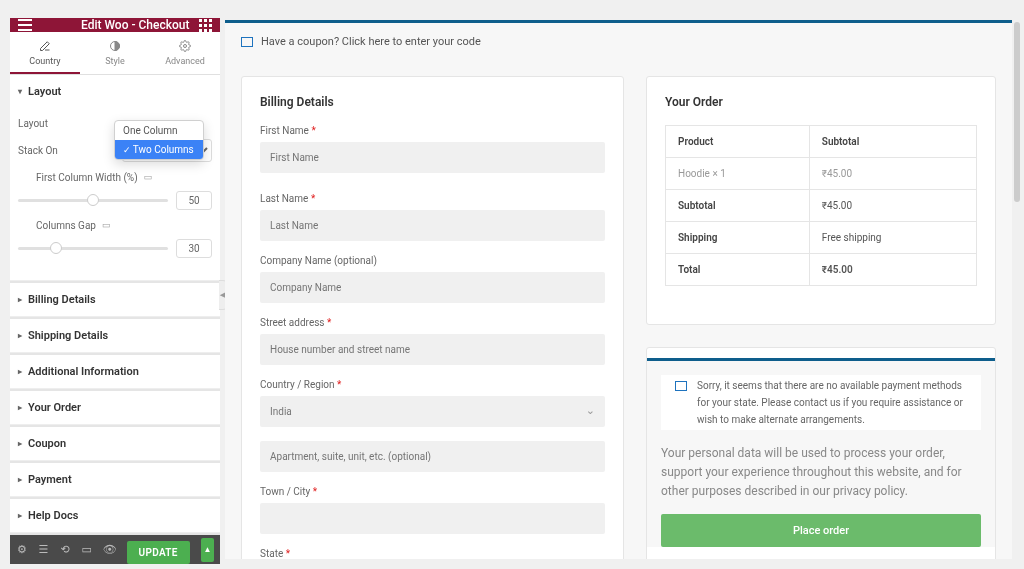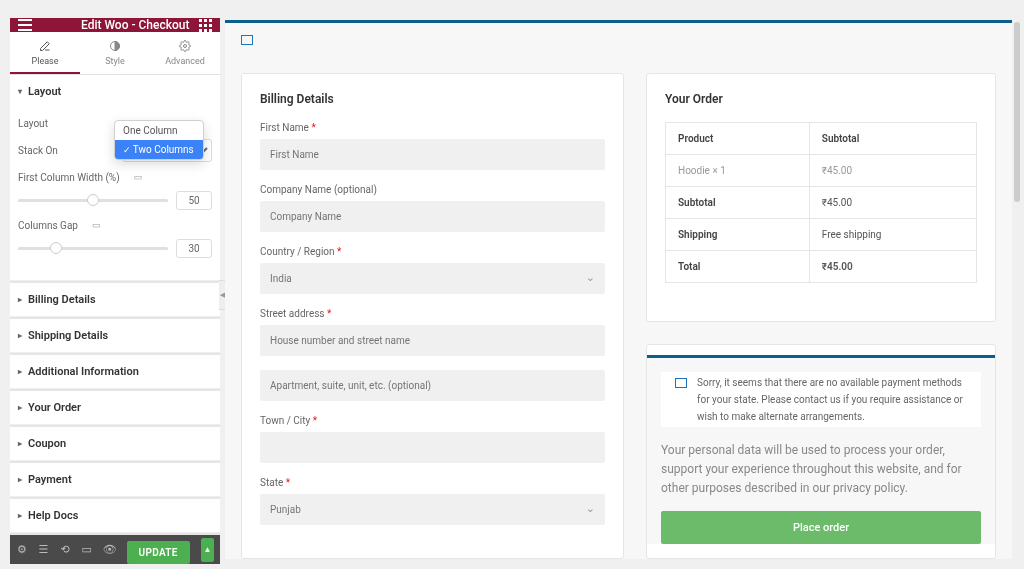--- a/index.html
+++ b/index.html
@@ -28,21 +28,21 @@
 .control-row { display: flex; align-items: center; justify-content: space-between; margin: 10px 0; position: relative; }
 .control-label { font-size: 10px; color: #666; }
 .control-select { border: 1px solid #ddd; border-radius: 3px; font-size: 10px; padding: 4px 20px 4px 8px; background: #fff; color: #666; width: 90px; }
 
 .layout-dropdown { position: absolute; right: 8px; top: 2px; background: #fff; border: 1px solid #d0d0d0; border-radius: 4px; box-shadow: 0 4px 12px rgba(0,0,0,0.15); z-index: 100; min-width: 90px; overflow: hidden; }
 .layout-option { font-size: 10px; padding: 4px 8px; color: #555; cursor: pointer; white-space: nowrap; }
 .layout-option.selected { background: #3b82f6; color: #fff; }
 .layout-option.selected::before { content: "✓ "; font-size: 9px; }
 
 .slider-row { margin: 10px 0; }
-.slider-label { font-size: 10px; color: #666; display: flex; align-items: flex-start; gap: 14px; margin-bottom: 8px; }
+.slider-label { font-size: 10px; color: #666; display: flex; align-items: flex-start; gap: 6px; margin-bottom: 8px; margin-left: 18px; }
 .device-icon { font-size: 9px; color: #999; }
 .slider-wrap { display: flex; align-items: center; gap: 8px; }
 .slider-track { flex: 1; height: 3px; background: #e0e0e0; border-radius: 2px; position: relative; }
 .slider-thumb { position: absolute; width: 12px; height: 12px; border-radius: 50%; background: #fff; border: 1px solid #ccc; top: -5px; transform: translateX(-50%); }
 .slider-input { width: 36px; border: 1px solid #ddd; border-radius: 3px; font-size: 10px; padding: 3px 4px; text-align: center; color: #666; }
 
 .collapser-strip { background: #f2f2f2; height: 8px; border-top: 1px solid #e5e5e5; border-bottom: 1px solid #e5e5e5; }
 
 .sidebar-footer { margin-top: auto; background: #4a4a4a; display: flex; align-items: center; height: 30px; padding: 0 6px; gap: 10px; }
 .footer-icon { color: #bbb; font-size: 11px; cursor: pointer; width: 14px; text-align: center; }
@@ -109,21 +109,21 @@
         <span></span>
         <span></span>
       </div>
   </div>
 
   <div class="tabs">
     <div class="tab active">
       <svg class="tab-icon" viewBox="0 0 24 24" fill="none" stroke="#555" stroke-width="2">
           <path d="M12 20h9M16.5 3.5l4 4L7 21H3v-4L16.5 3.5z"></path>
         </svg>
-      <span>Please</span>
+      <span>Country</span>
     </div>
     <div class="tab">
       <svg class="tab-icon" viewBox="0 0 24 24" fill="none" stroke="#888" stroke-width="2">
           <circle cx="12" cy="12" r="9"></circle>
           <path d="M12 3a9 9 0 010 18z" fill="#888"></path>
         </svg>
       <span>Style</span>
     </div>
     <div class="tab">
       <svg class="tab-icon" viewBox="0 0 24 24" fill="none" stroke="#888" stroke-width="2">
@@ -215,46 +215,51 @@
     <div class="update-caret">▲</div>
   </div>
 </div>
 
 <div class="expand-handle">◀</div>
 
 <div class="canvas">
   <div class="canvas-inner">
     <div class="coupon-bar">
       <span class="coupon-icon"></span>
+      <span>Have a coupon? Click here to enter your code</span>
     </div>
     <div class="checkout-wrap">
       <div class="billing-panel">
         <div class="panel-title">Billing Details</div>
         <div class="form-row">
           <div class="form-col">
             <label class="form-label"><span>First Name</span> <span class="req">*</span></label>
             <input class="form-input" placeholder="First Name" style="">
           </div>
+          <div class="form-col">
+            <label class="form-label"><span>Last Name</span> <span class="req">*</span></label>
+            <input class="form-input" placeholder="Last Name" style="">
+          </div>
         </div>
         <div class="form-row">
             <div class="form-col">
           <label class="form-label">Company Name (optional)</label>
           <input class="form-input" placeholder="Company Name" style="">
         </div>
           </div>
         <div class="form-row">
             <div class="form-col">
+          <label class="form-label"><span>Street address</span> <span class="req">*</span></label>
+          <input class="form-input" placeholder="House number and street name" style="">
+        </div>
+          </div>
+        <div class="form-row">
+            <div class="form-col">
           <label class="form-label"><span>Country / Region</span> <span class="req">*</span></label>
           <div class="select-wrap"><select class="form-select"><option>India</option></select></div>
-        </div>
-          </div>
-        <div class="form-row">
-            <div class="form-col">
-          <label class="form-label"><span>Street address</span> <span class="req">*</span></label>
-          <input class="form-input" placeholder="House number and street name" style="">
         </div>
           </div>
         <div class="form-row">
             <div class="form-col">
           <input class="form-input" placeholder="Apartment, suite, unit, etc. (optional)" style="">
         </div>
           </div>
         <div class="form-row">
             <div class="form-col">
           <label class="form-label"><span>Town / City</span> <span class="req">*</span></label>

